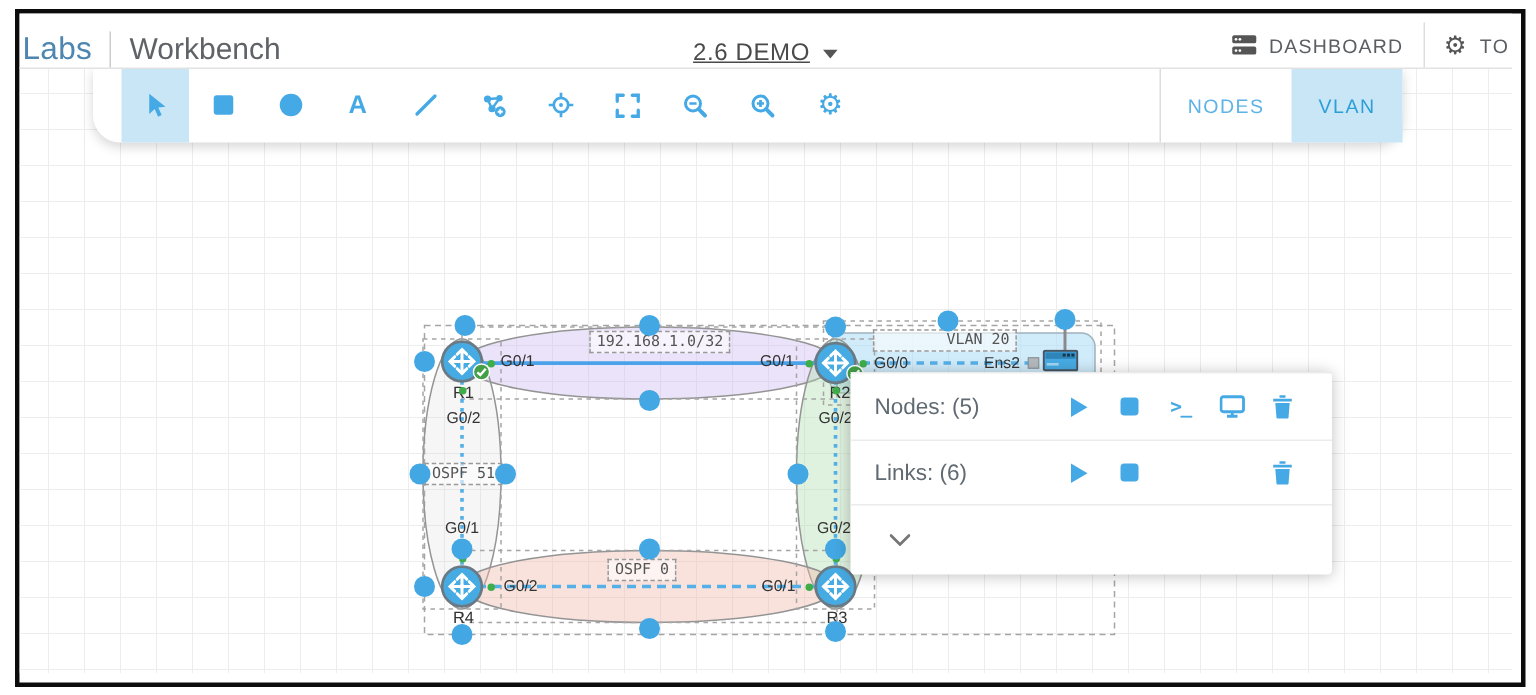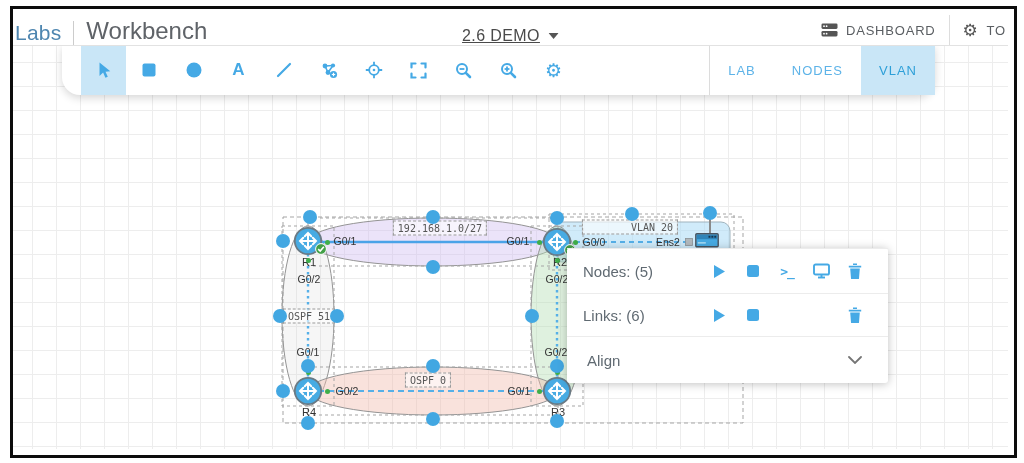--- a/index.html
+++ b/index.html
@@ -4,21 +4,21 @@
 <style>
   html,body{margin:0;padding:0;background:#fff;}
   .page{position:relative;width:1024px;height:463px;background:#fff;font-family:"Liberation Sans",sans-serif;overflow:hidden;}
   .frame{position:absolute;left:10px;top:6px;width:1001px;height:446px;border:3px solid #0c0c0c;background:#fff;}
   .app{position:relative;width:995px;height:440px;overflow:hidden;}
 
   
   .appbar{position:relative;height:36px;display:flex;align-items:flex-end;background:#fff;border-bottom:1px solid #e2e2e2;z-index:40;}
   .brand{margin-left:2px;font-size:21px;color:#4e86b0;letter-spacing:.2px;}
   .vdiv{width:1px;height:24px;background:#ccc;margin:0 12px;}
-  .title{font-size:24px;color:#5f6368;}
+  .title{font-size:20px;color:#5f6368;}
   .lab-select{position:absolute;left:50%;transform:translateX(-50%);display:flex;align-items:center;gap:9px;cursor:pointer;}
   .lab-select .lbl{font-size:16px;color:#4a4a4a;letter-spacing:.4px;text-decoration:underline;}
   .appbar-right{margin-left:auto;display:flex;align-items:center;padding-right:2px;}
   .appbar-btn{display:flex;align-items:center;gap:8px;font-size:13px;color:#5a5e62;letter-spacing:.8px;cursor:pointer;}
   .vdiv2{width:1px;height:30px;background:#ddd;margin:0 13px;}
   .gear-glyph{font-size:17px;color:#555;line-height:1;}
 
   
   .grid{position:absolute;left:0;top:36px;right:0;bottom:0;background:#fff;
     background-image:linear-gradient(#ededed 1px,transparent 1px),linear-gradient(90deg,#ededed 1px,transparent 1px);
@@ -118,21 +118,21 @@
      <line x1="295" y1="233" x2="544" y2="233" stroke="#4aa3e8" stroke-width="2.5"></line>
      <line x1="544" y1="233" x2="676" y2="233" stroke="#56b0e8" stroke-width="2.2" stroke-dasharray="5 4"></line>
      <line x1="295" y1="233" x2="295" y2="382" stroke="#56b0e8" stroke-width="2.4" stroke-dasharray="2.5 3.5"></line>
      <line x1="544" y1="233" x2="544" y2="382" stroke="#56b0e8" stroke-width="2.4" stroke-dasharray="2.5 3.5"></line>
      <line x1="295" y1="382" x2="544" y2="382" stroke="#56b0e8" stroke-width="2.2" stroke-dasharray="6 4"></line>
 
      <line x1="697" y1="206" x2="697" y2="226" stroke="#8a8a8a" stroke-width="2"></line>
      <rect x="672.5" y="229.5" width="7" height="7" fill="#b3b9bd" stroke="#8c9296" stroke-width="0.8"></rect>
    </svg>
 
-   <div class="anno" style="left:427px;top:219px;">192.168.1.0/27</div>
+   <div class="anno" style="left:427px;top:219px;">192.168.1.0/32</div>
    <div class="anno" style="left:617px;top:218px;padding-left:48px;">VLAN 20</div>
    <div class="anno" style="left:296px;top:307px;">OSPF 51</div>
    <div class="anno" style="left:415px;top:371px;">OSPF 0</div>
 
    <div class="iface" style="left:332px;top:232px;">G0/1</div>
    <div class="iface" style="left:505px;top:232px;">G0/1</div>
    <div class="iface" style="left:581px;top:233px;">G0/0</div>
    <div class="iface" style="left:655px;top:233px;">Ens2</div>
    <div class="iface" style="left:296px;top:270px;">G0/2</div>
    <div class="iface" style="left:544px;top:270px;">G0/2</div>
@@ -291,21 +291,20 @@
        <span class="pslot"></span>
        <span class="pslot"></span>
        <span class="pslot">
          <svg width="14" height="16" viewBox="0 0 14 16">
                 <path fill="#45a9e5" d="M5 0.5 h4 v1.6 h-4 z M0.8 2.8 h12.4 v1.8 H0.8 z M2.2 5.6 h9.6 l-0.8 9.9 a0.9 0.9 0 0 1 -0.9 0.8 H3.9 a0.9 0.9 0 0 1 -0.9 -0.8 z"></path>
               </svg>
        </span>
      </div>
      <div class="psep"></div>
      <div class="prow" style="height:46px;">
-       <span class="plabel align-label">Align</span>
        <span class="pslot">
          <svg width="14" height="8" viewBox="0 0 14 8">
                 <path d="M1 1 L7 7 L13 1" stroke="#757575" stroke-width="1.8" fill="none" stroke-linecap="round"></path>
               </svg>
        </span>
      </div>
    </div>
 
    <div class="toolbar">
      <span class="tbtn active">
@@ -370,20 +369,19 @@
               <line x1="10.8" y1="10.8" x2="15" y2="15" stroke="#45a9e5" stroke-width="2.6" stroke-linecap="round"></line>
               <line x1="4.6" y1="7" x2="9.4" y2="7" stroke="#45a9e5" stroke-width="1.8"></line>
               <line x1="7" y1="4.6" x2="7" y2="9.4" stroke="#45a9e5" stroke-width="1.8"></line>
             </svg>
      </span>
      <span class="tbtn">
        <span class="gear-blue">⚙</span>
      </span>
      <span class="tb-spacer"></span>
      <span class="tb-div"></span>
-     <span class="tab">LAB</span>
      <span class="tab">NODES</span>
      <span class="tab active">VLAN</span>
    </div>
 
   </div>
  </div>
 </div>
 
 </body></html>

